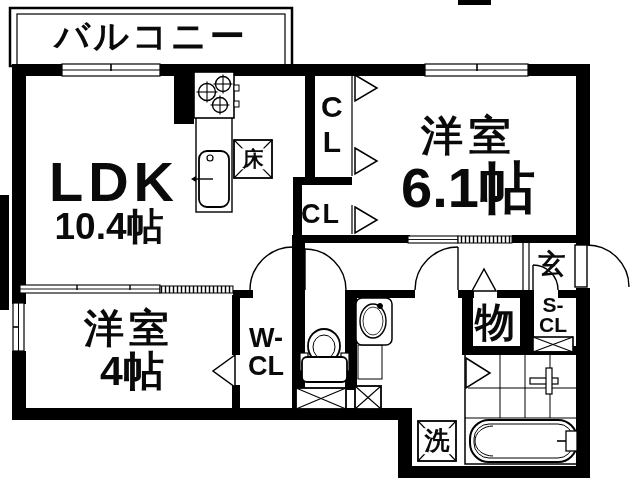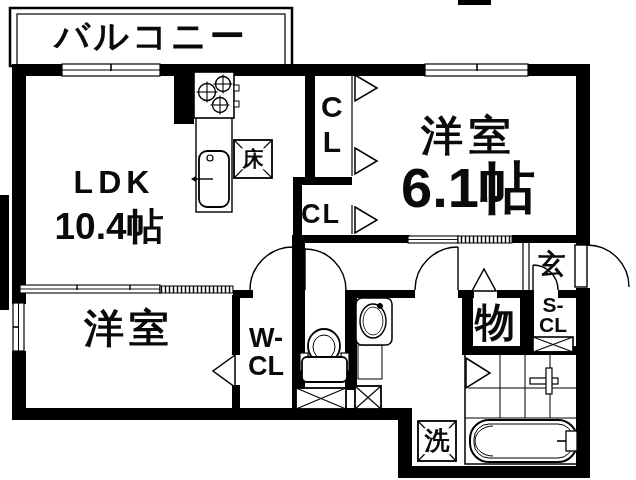--- a/index.html
+++ b/index.html
@@ -227,27 +227,28 @@
       <rect x="474" y="424" width="99" height="34" rx="15" stroke-width="1"></rect>
       <path d="M493,426 A18,15 0 0 0 493,456" stroke-width="1" fill="none"></path>
       <rect x="566" y="431" width="11" height="20" stroke-width="1.3"></rect>
       <line x1="557" y1="441" x2="566" y2="441" stroke-width="1.6"></line>
     </g>
   </g>
 </svg>
 
   <div class="lbl" style="left:151px;top:36px;font-size:35px;letter-spacing:3px;">バルコニー</div>
 
-  <div class="lbl" style="left:114px;top:182px;font-size:32px;letter-spacing:5px;">LDK</div>
+  <div class="lbl" style="left:114px;top:182px;font-size:56px;letter-spacing:5px;">LDK</div>
   <div class="lbl" style="left:109px;top:227px;font-size:37px;">10.4帖</div>
 
   <div class="lbl" style="left:469px;top:136px;font-size:42px;letter-spacing:6px;">洋室</div>
   <div class="lbl" style="left:468px;top:188px;font-size:56px;">6.1帖</div>
 
   <div class="lbl" style="left:129px;top:328px;font-size:40px;letter-spacing:5px;">洋室</div>
+  <div class="lbl" style="left:132px;top:372px;font-size:41px;">4帖</div>
 
   <div class="lbl vert" style="left:331px;top:125px;font-size:30px;">CL</div>
 
   <div class="lbl" style="left:321px;top:215px;font-size:27px;letter-spacing:2px;">CL</div>
 
   <div class="lbl" style="left:266px;top:339px;font-size:27px;">W-</div>
   <div class="lbl" style="left:266px;top:367px;font-size:27px;">CL</div>
 
   <div class="lbl" style="left:553px;top:305px;font-size:21px;">S-</div>
   <div class="lbl" style="left:553px;top:325px;font-size:21px;">CL</div>

